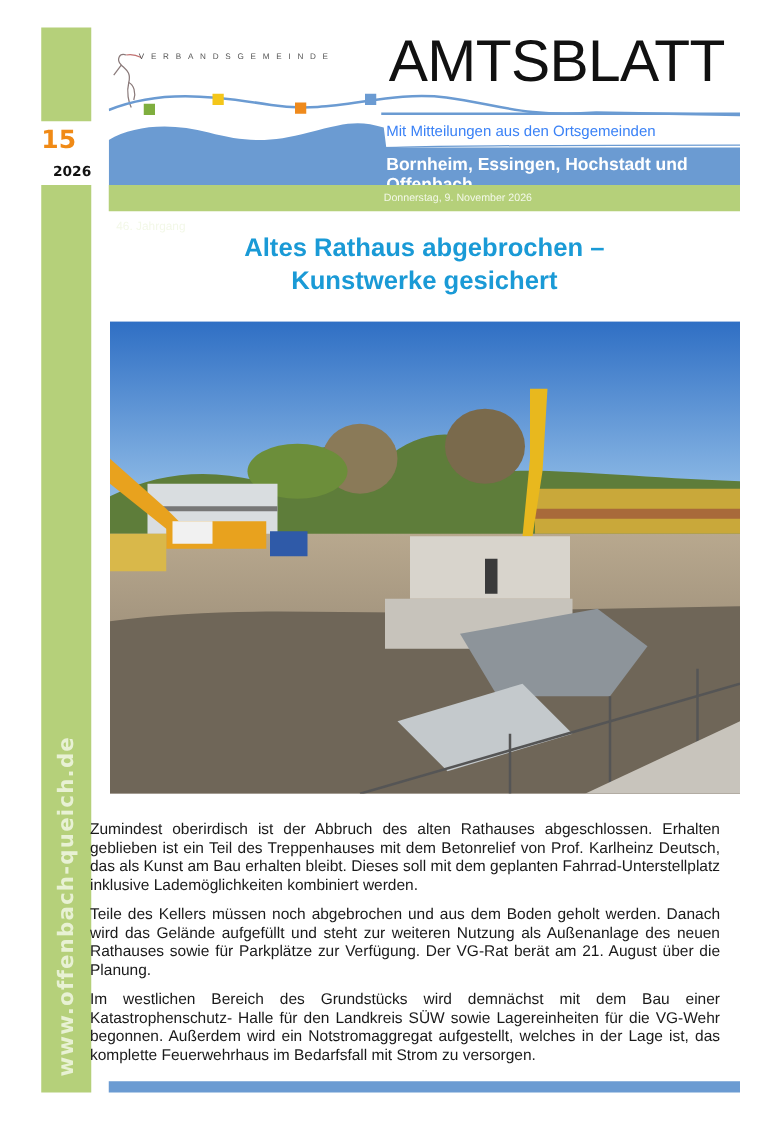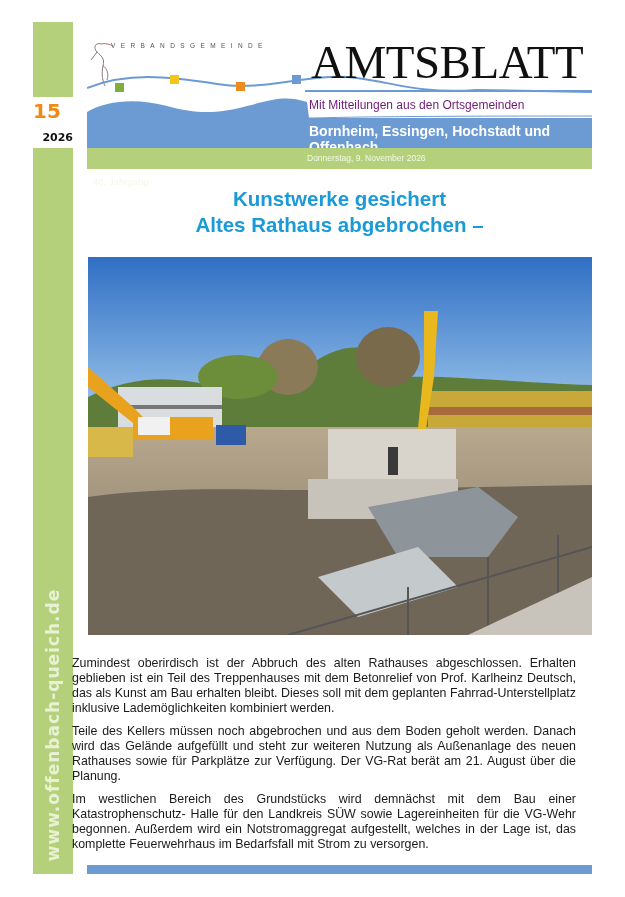--- a/index.html
+++ b/index.html
@@ -9,23 +9,23 @@
   .side-bar-bottom { position:absolute; left:33px; top:148px; width:40px; height:726px; background:#b5d07a; }
   .issue-number { position:absolute; left:33px; top:99px; width:40px; text-align:left; color:#f08a16; font-family:"DejaVu Sans", sans-serif; font-weight:bold; font-size:20px; line-height:24px; }
   .issue-year { position:absolute; left:33px; top:131px; width:40px; text-align:right; color:#111; font-family:"DejaVu Sans", sans-serif; font-weight:bold; font-size:11px; line-height:14px; }
   .side-url { position:absolute; left:33px; top:590px; width:40px; height:270px; }
   .side-url span { position:absolute; left:50%; top:50%; transform:translate(-50%,-50%) rotate(-90deg); white-space:nowrap; color:#e8f1d4; font-family:"DejaVu Sans", sans-serif; font-weight:bold; font-size:17px; letter-spacing:1px; }
 
   .header { position:absolute; left:87px; top:22px; width:505px; height:147px; }
   .header .wave-svg { position:absolute; left:0; top:0; }
   .vg-label { position:absolute; left:24px; top:20px; font-family:"Liberation Sans", sans-serif; font-size:6.5px; letter-spacing:5.4px; color:#555; }
   .vg-name { position:absolute; left:20px; top:30px; font-family:"Liberation Sans", sans-serif; font-size:15.5px; color:#333; letter-spacing:0.2px; }
-  .amts-title { position:absolute; left:224px; top:13px; font-family:Liberation Serif, serif; font-size:47px; color:#111; letter-spacing:-0.5px; line-height:54px; }
+  .amts-title { position:absolute; left:224px; top:0; font-family:Liberation Sans, sans-serif; font-size:47px; color:#111; letter-spacing:-0.5px; line-height:54px; }
   .title-rule { position:absolute; left:218px; top:68px; width:287px; height:2px; background:#6b9bd2; }
-  .subtitle { position:absolute; left:222px; top:76px; font-size:12px; color:#701a75; }
+  .subtitle { position:absolute; left:222px; top:76px; font-size:12px; color:#3b82f6; }
   .blue-band-text { position:absolute; left:222px; top:101px; font-size:14px; font-weight:bold; color:#ffffff; }
   .green-band { position:absolute; left:0; top:126px; width:505px; height:21px; background:#b5d07a; }
   .jahrgang { position:absolute; left:6px; top:130px; font-size:9.5px; color:#f3f8e8;margin-top:24px; }
   .datum { position:absolute; left:220px; top:131px; font-size:8.5px; color:#f3f8e8; }
 
   .headline { position:absolute; left:87px; top:186px; width:505px; text-align:center; color:#1a9ad6; font-family:"Liberation Sans", sans-serif; font-weight:bold; font-size:20.5px; line-height:26px; }
 
   .photo { position:absolute; left:88px; top:257px; width:504px; height:378px; overflow:hidden; }
 
   .body-text { position:absolute; left:72px; top:656px; width:504px; color:#1a1a1a; font-family:"Liberation Sans", sans-serif; font-size:12.4px; line-height:15px; text-align:justify; }
@@ -68,22 +68,22 @@
   <div class="amts-title">AMTSBLATT</div>
   <div class="title-rule"></div>
   <div class="subtitle">Mit Mitteilungen aus den Ortsgemeinden</div>
   <div class="blue-band-text">Bornheim,  Essingen, Hochstadt und Offenbach</div>
   <div class="green-band"></div>
   <div class="jahrgang">46. Jahrgang</div>
   <div class="datum">Donnerstag, 9. November 2026</div>
 </div>
 
 <div class="headline">
+  <div>Altes Rathaus abgebrochen –</div>
   <div>Kunstwerke gesichert</div>
-  <div>Altes Rathaus abgebrochen –</div>
 </div>
 
 <div class="photo" title="Abrissbaustelle des alten Rathauses mit Bagger, Abrissgerät und Betonresten">
   <svg width="504" height="378" viewBox="0 0 504 378">
     <defs>
       <linearGradient id="sky" x1="0" y1="0" x2="0" y2="1">
         <stop offset="0" stop-color="#2f6fc4"></stop>
         <stop offset="1" stop-color="#8fbbe6"></stop>
       </linearGradient>
       <linearGradient id="ground" x1="0" y1="0" x2="0" y2="1">

